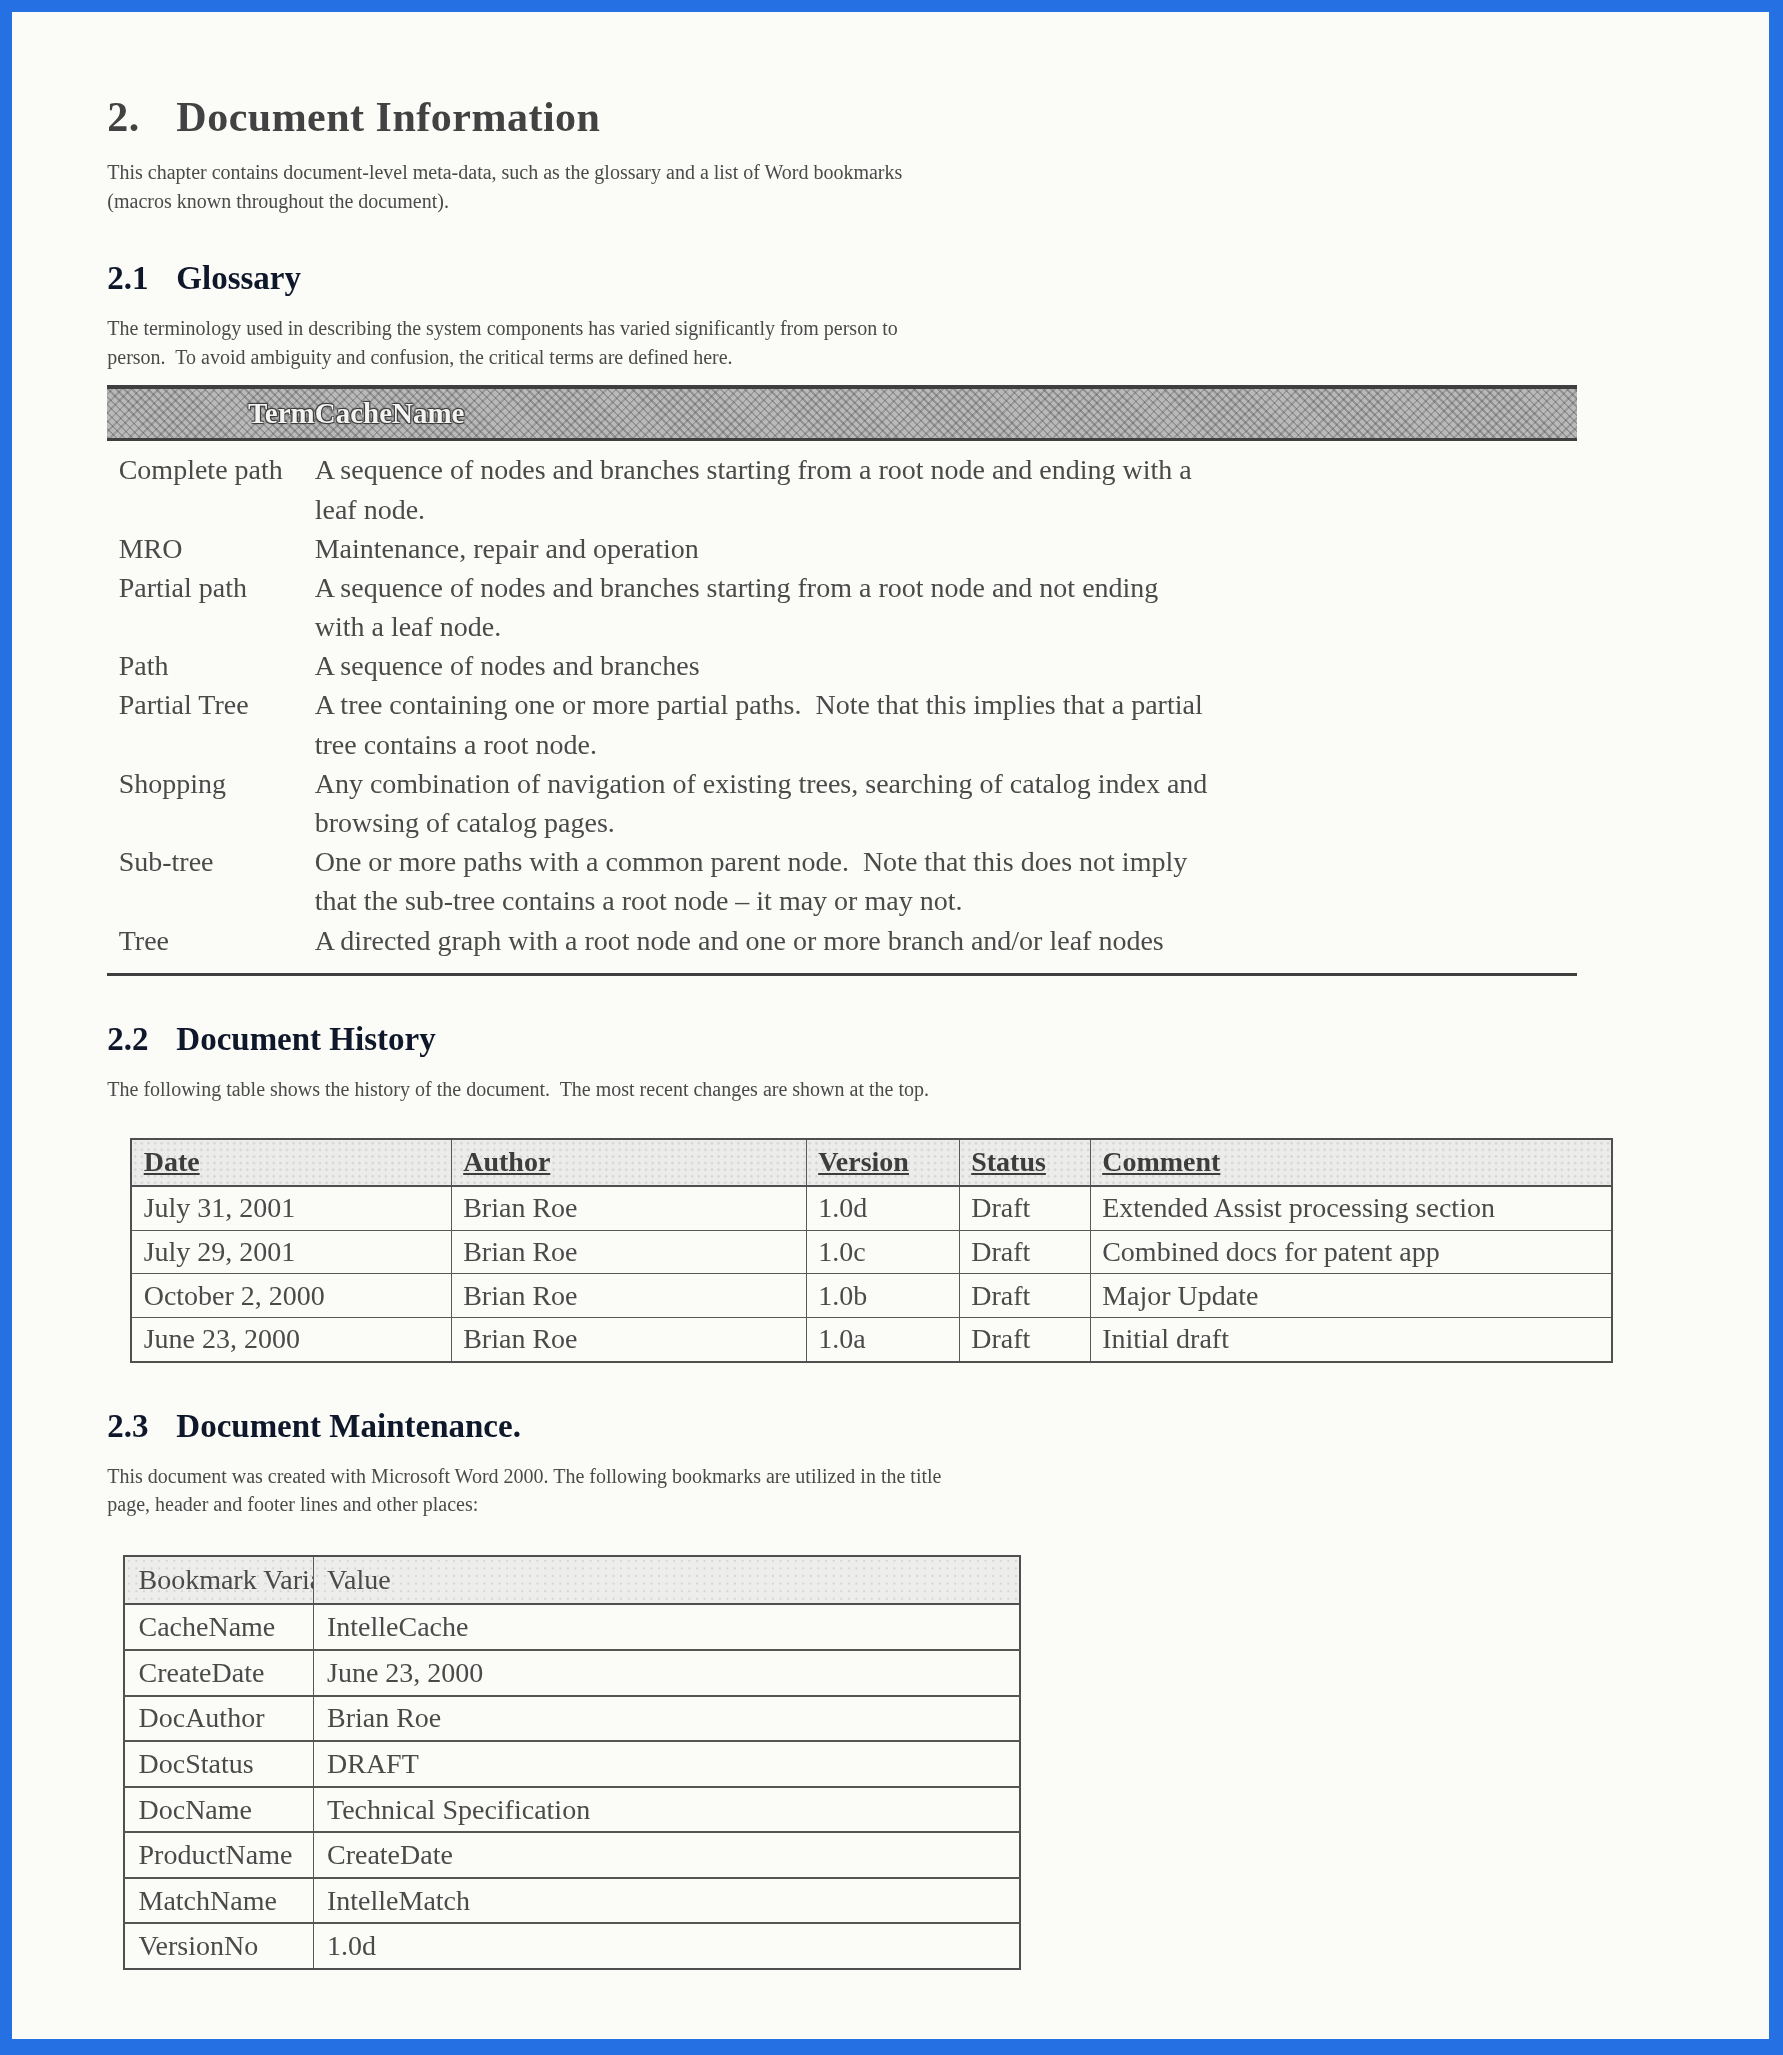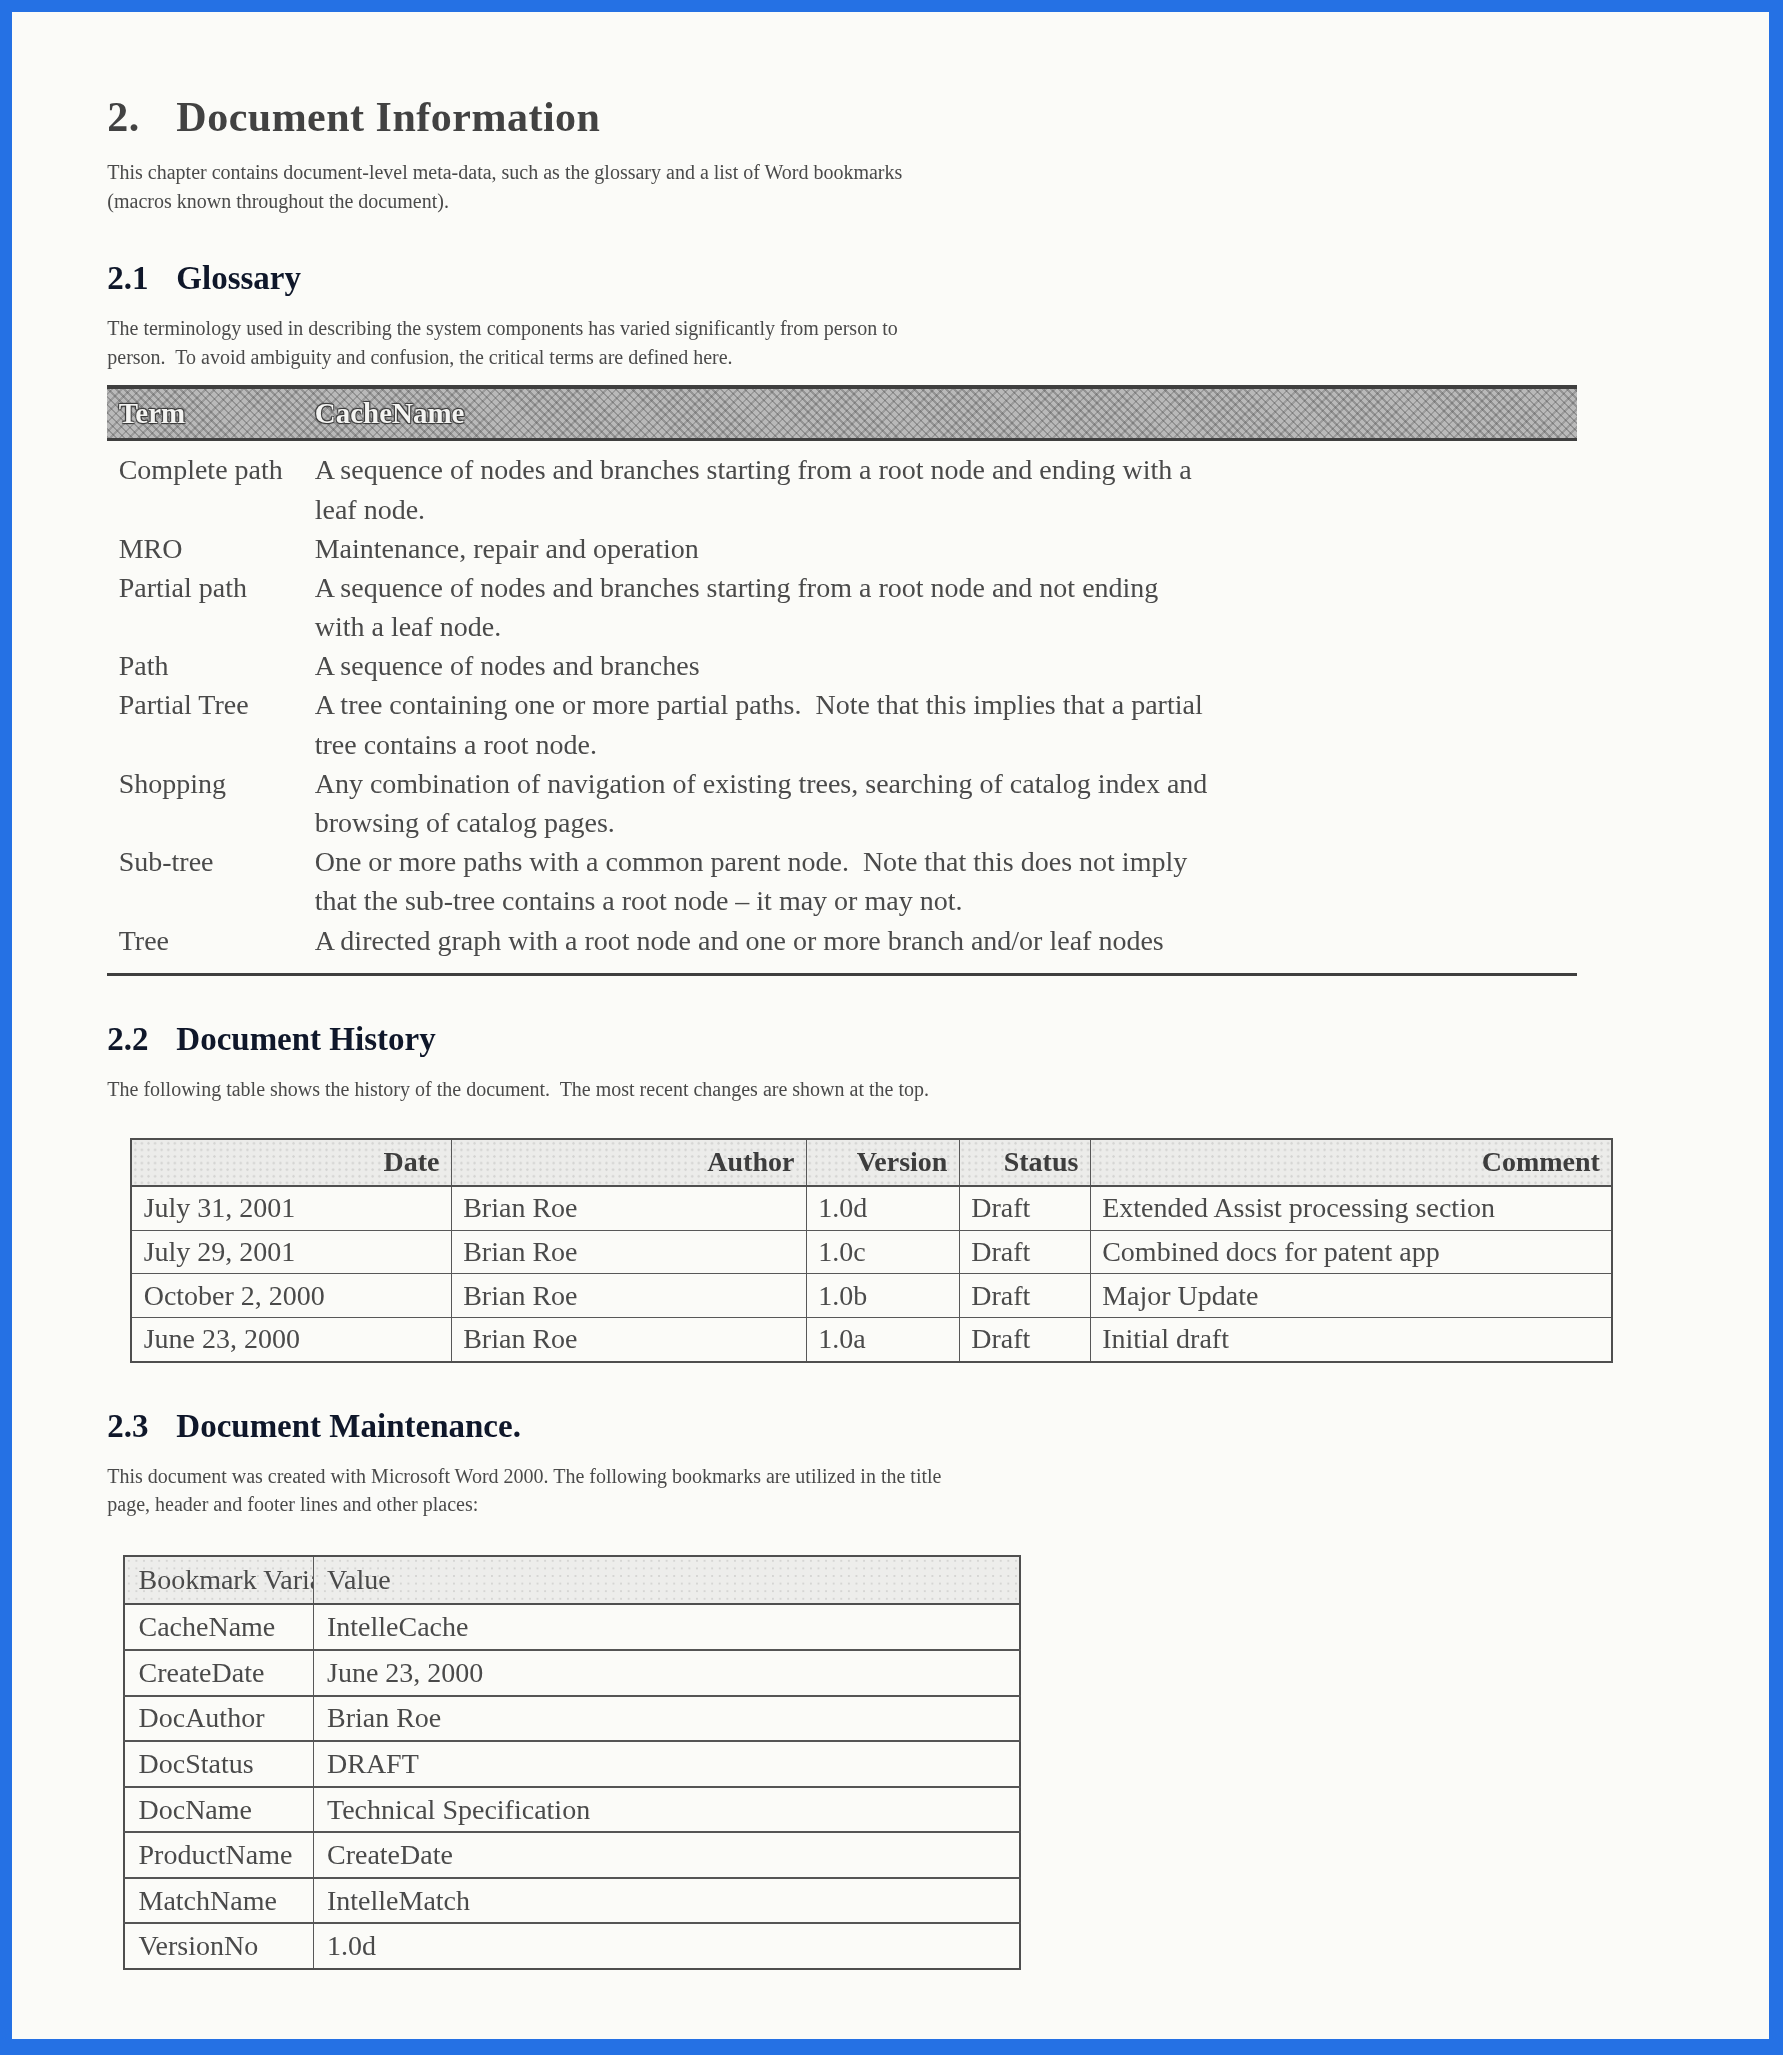--- a/index.html
+++ b/index.html
@@ -33,44 +33,45 @@
     margin-top:13.2px;width:1470px;height:49px;
     display:flex;align-items:center;
     border-top:4.7px solid #3f3f3f;border-bottom:3.8px solid #3f3f3f;
     background:
       repeating-linear-gradient(45deg, rgba(50,50,50,.28) 0 1.9px, rgba(0,0,0,0) 1.9px 5.7px),
       repeating-linear-gradient(-45deg, rgba(50,50,50,.22) 0 1.9px, rgba(0,0,0,0) 1.9px 6.6px),
       #b9b9b9;
     font-size:29px;font-weight:bold;color:#f4f4f2;
     text-shadow:0.9px 0.9px 0.9px #3a3a3a,-0.9px -0.9px 0.9px #3a3a3a,0.9px -0.9px 0.9px #3a3a3a,-0.9px 0.9px 0.9px #3a3a3a;
   }
-  .gloss-head .gh-term{width:196px;padding-left:11.4px;flex:0 0 auto;}
+  .gloss-head .gh-term{width:196px;padding-left:11.4px;flex:0 0 auto;text-align:right;}
   .gloss-body{
     width:1470px;padding:9.5px 0 13.2px 0;border-bottom:3.8px solid #3f3f3f;
     font-size:28px;line-height:1.4;
   }
   .g-row{display:flex;}
   .g-term{width:196px;padding-left:11.4px;flex:0 0 auto;}
   .g-def{flex:1 1 auto;white-space:pre-wrap;max-width:1230px;}
 
   
   table.hist{
     margin:34px 0 0 23px;border-collapse:collapse;table-layout:fixed;
     width:1481px;font-size:28px;color:#4a4a4a;
     border:2.8px solid #4f4f4f;
   }
   table.hist th,table.hist td{
     border:1.9px solid #585858;padding:2.8px 11.4px;overflow:hidden;white-space:nowrap;
   }
   table.hist th{
-    font-weight:bold;text-align:right;color:#3d3d3d;height:40px;
+    font-weight:bold;text-align:left;color:#3d3d3d;height:40px;
     background:
       radial-gradient(rgba(0,0,0,.10) 0.9px, rgba(0,0,0,0) 1.5px) 0 0/6.6px 6.6px,
       #ececea;
     border-bottom:2.8px solid #4f4f4f;
+    text-decoration:underline;
   }
   table.hist td{height:37px;}
 
   
   table.bm{
     margin:36px 0 0 16px;border-collapse:collapse;table-layout:fixed;
     width:896px;font-size:28px;color:#4a4a4a;
     border:2.8px solid #4f4f4f;
   }
   table.bm th,table.bm td{

